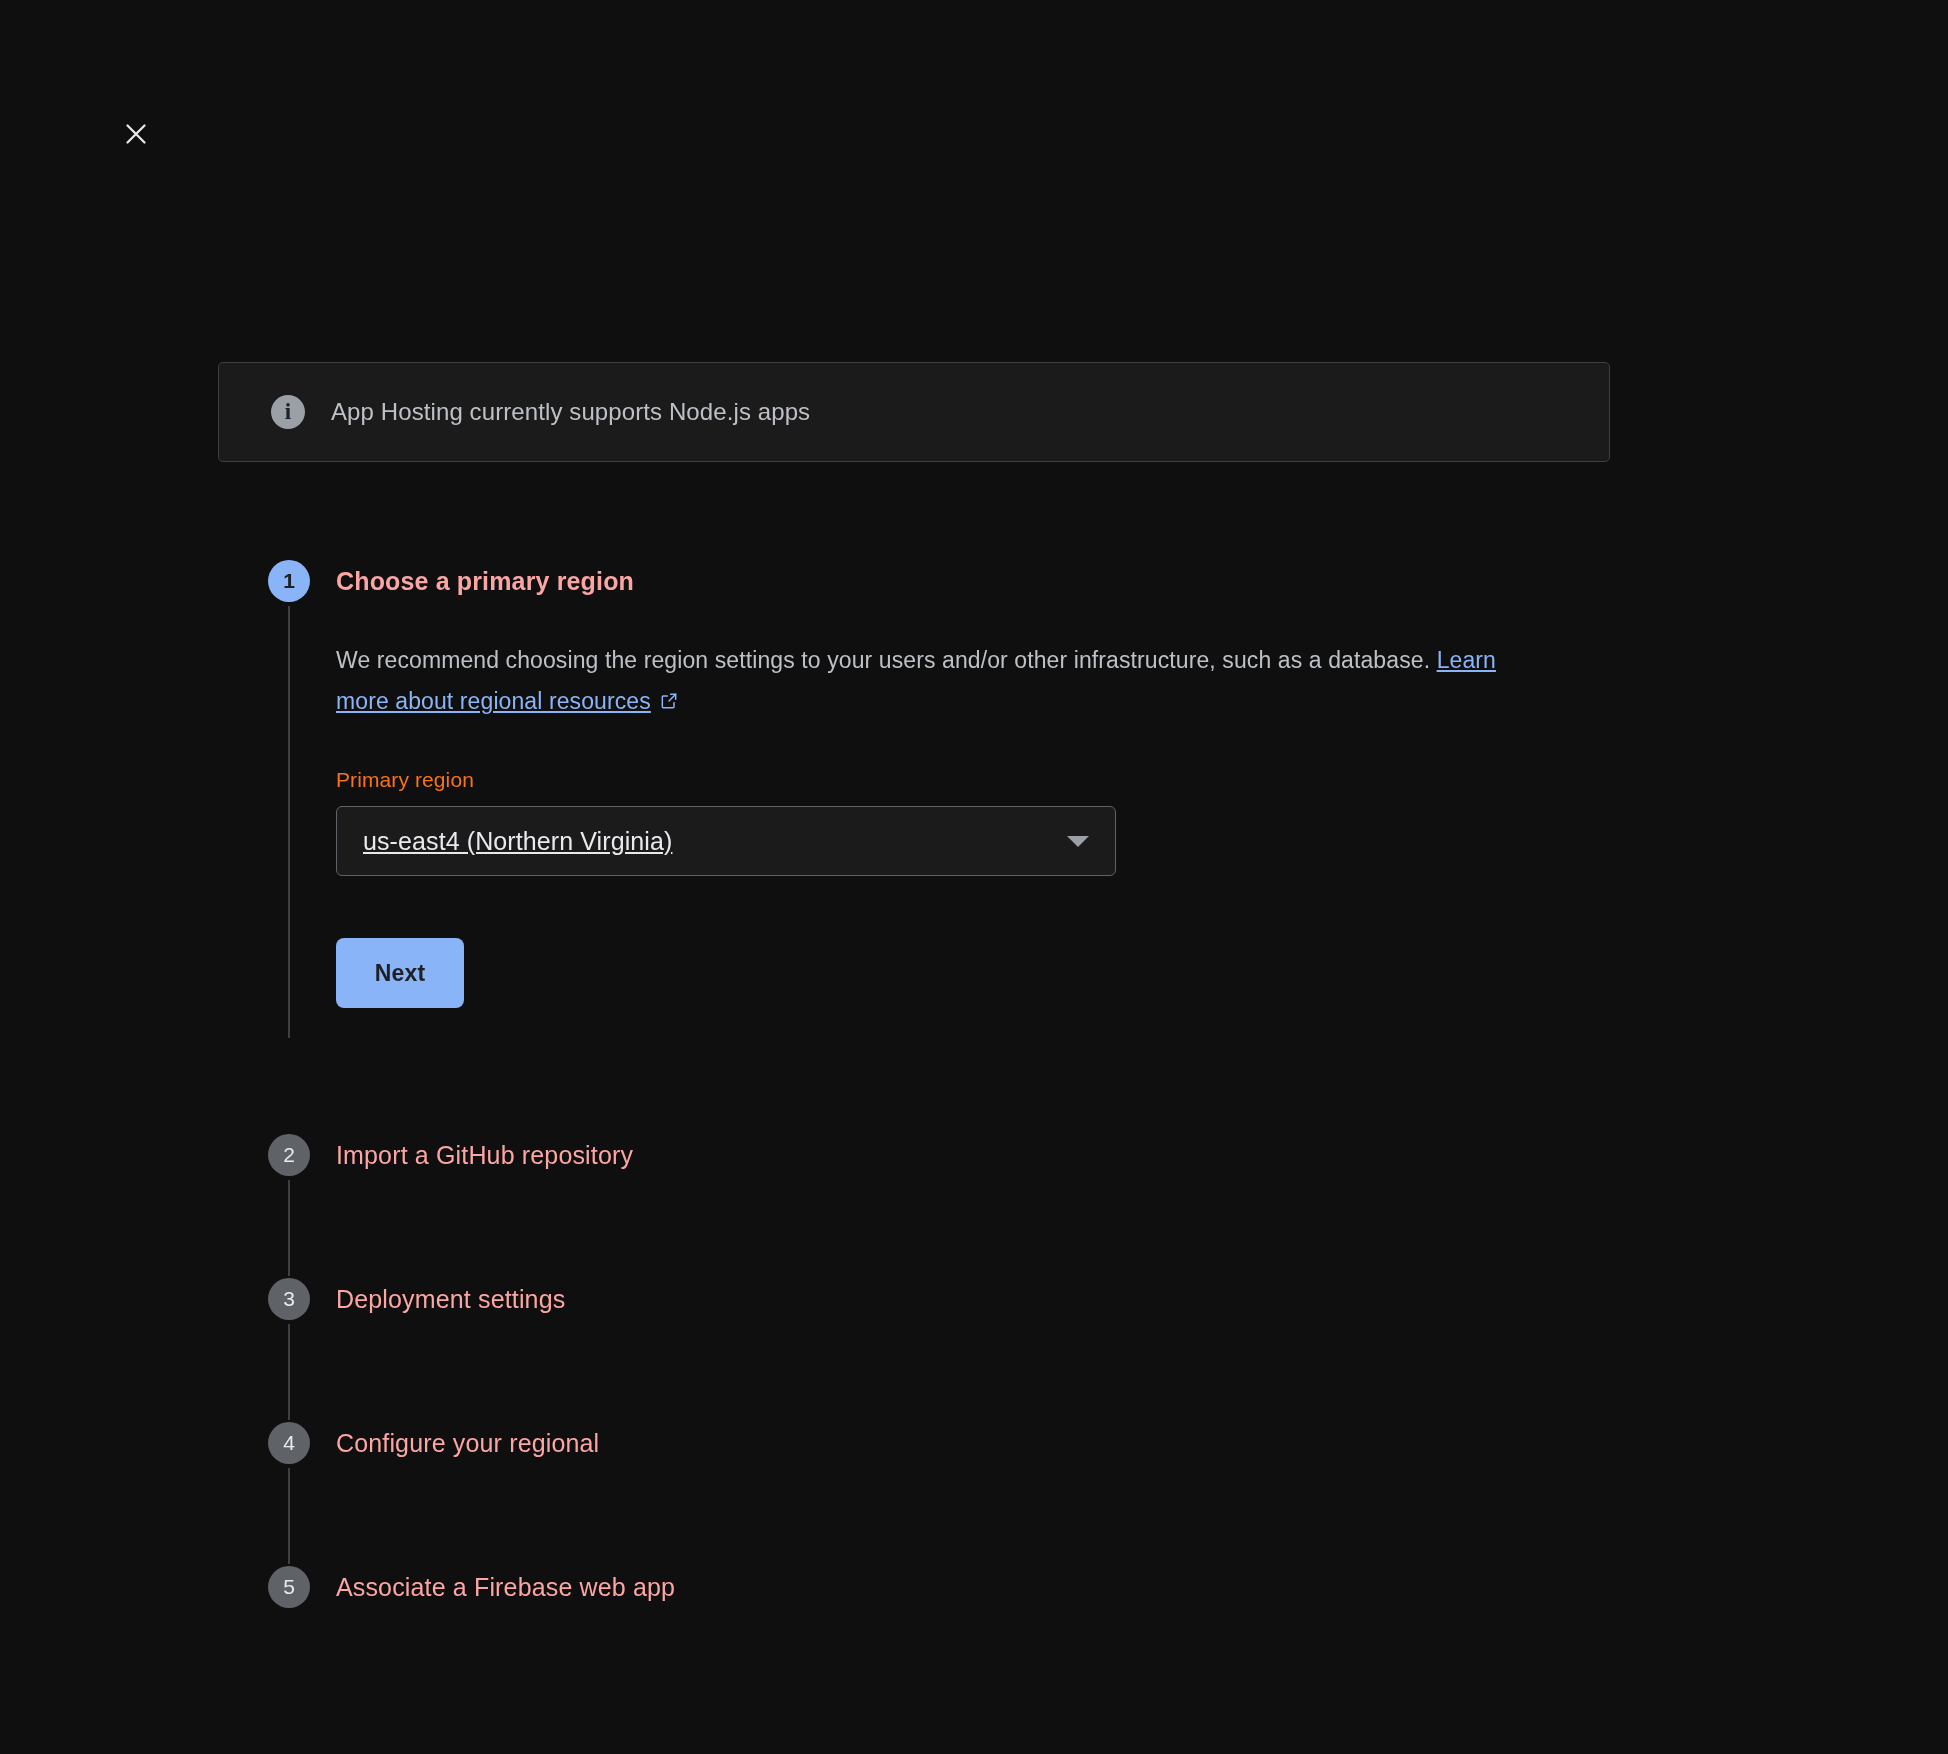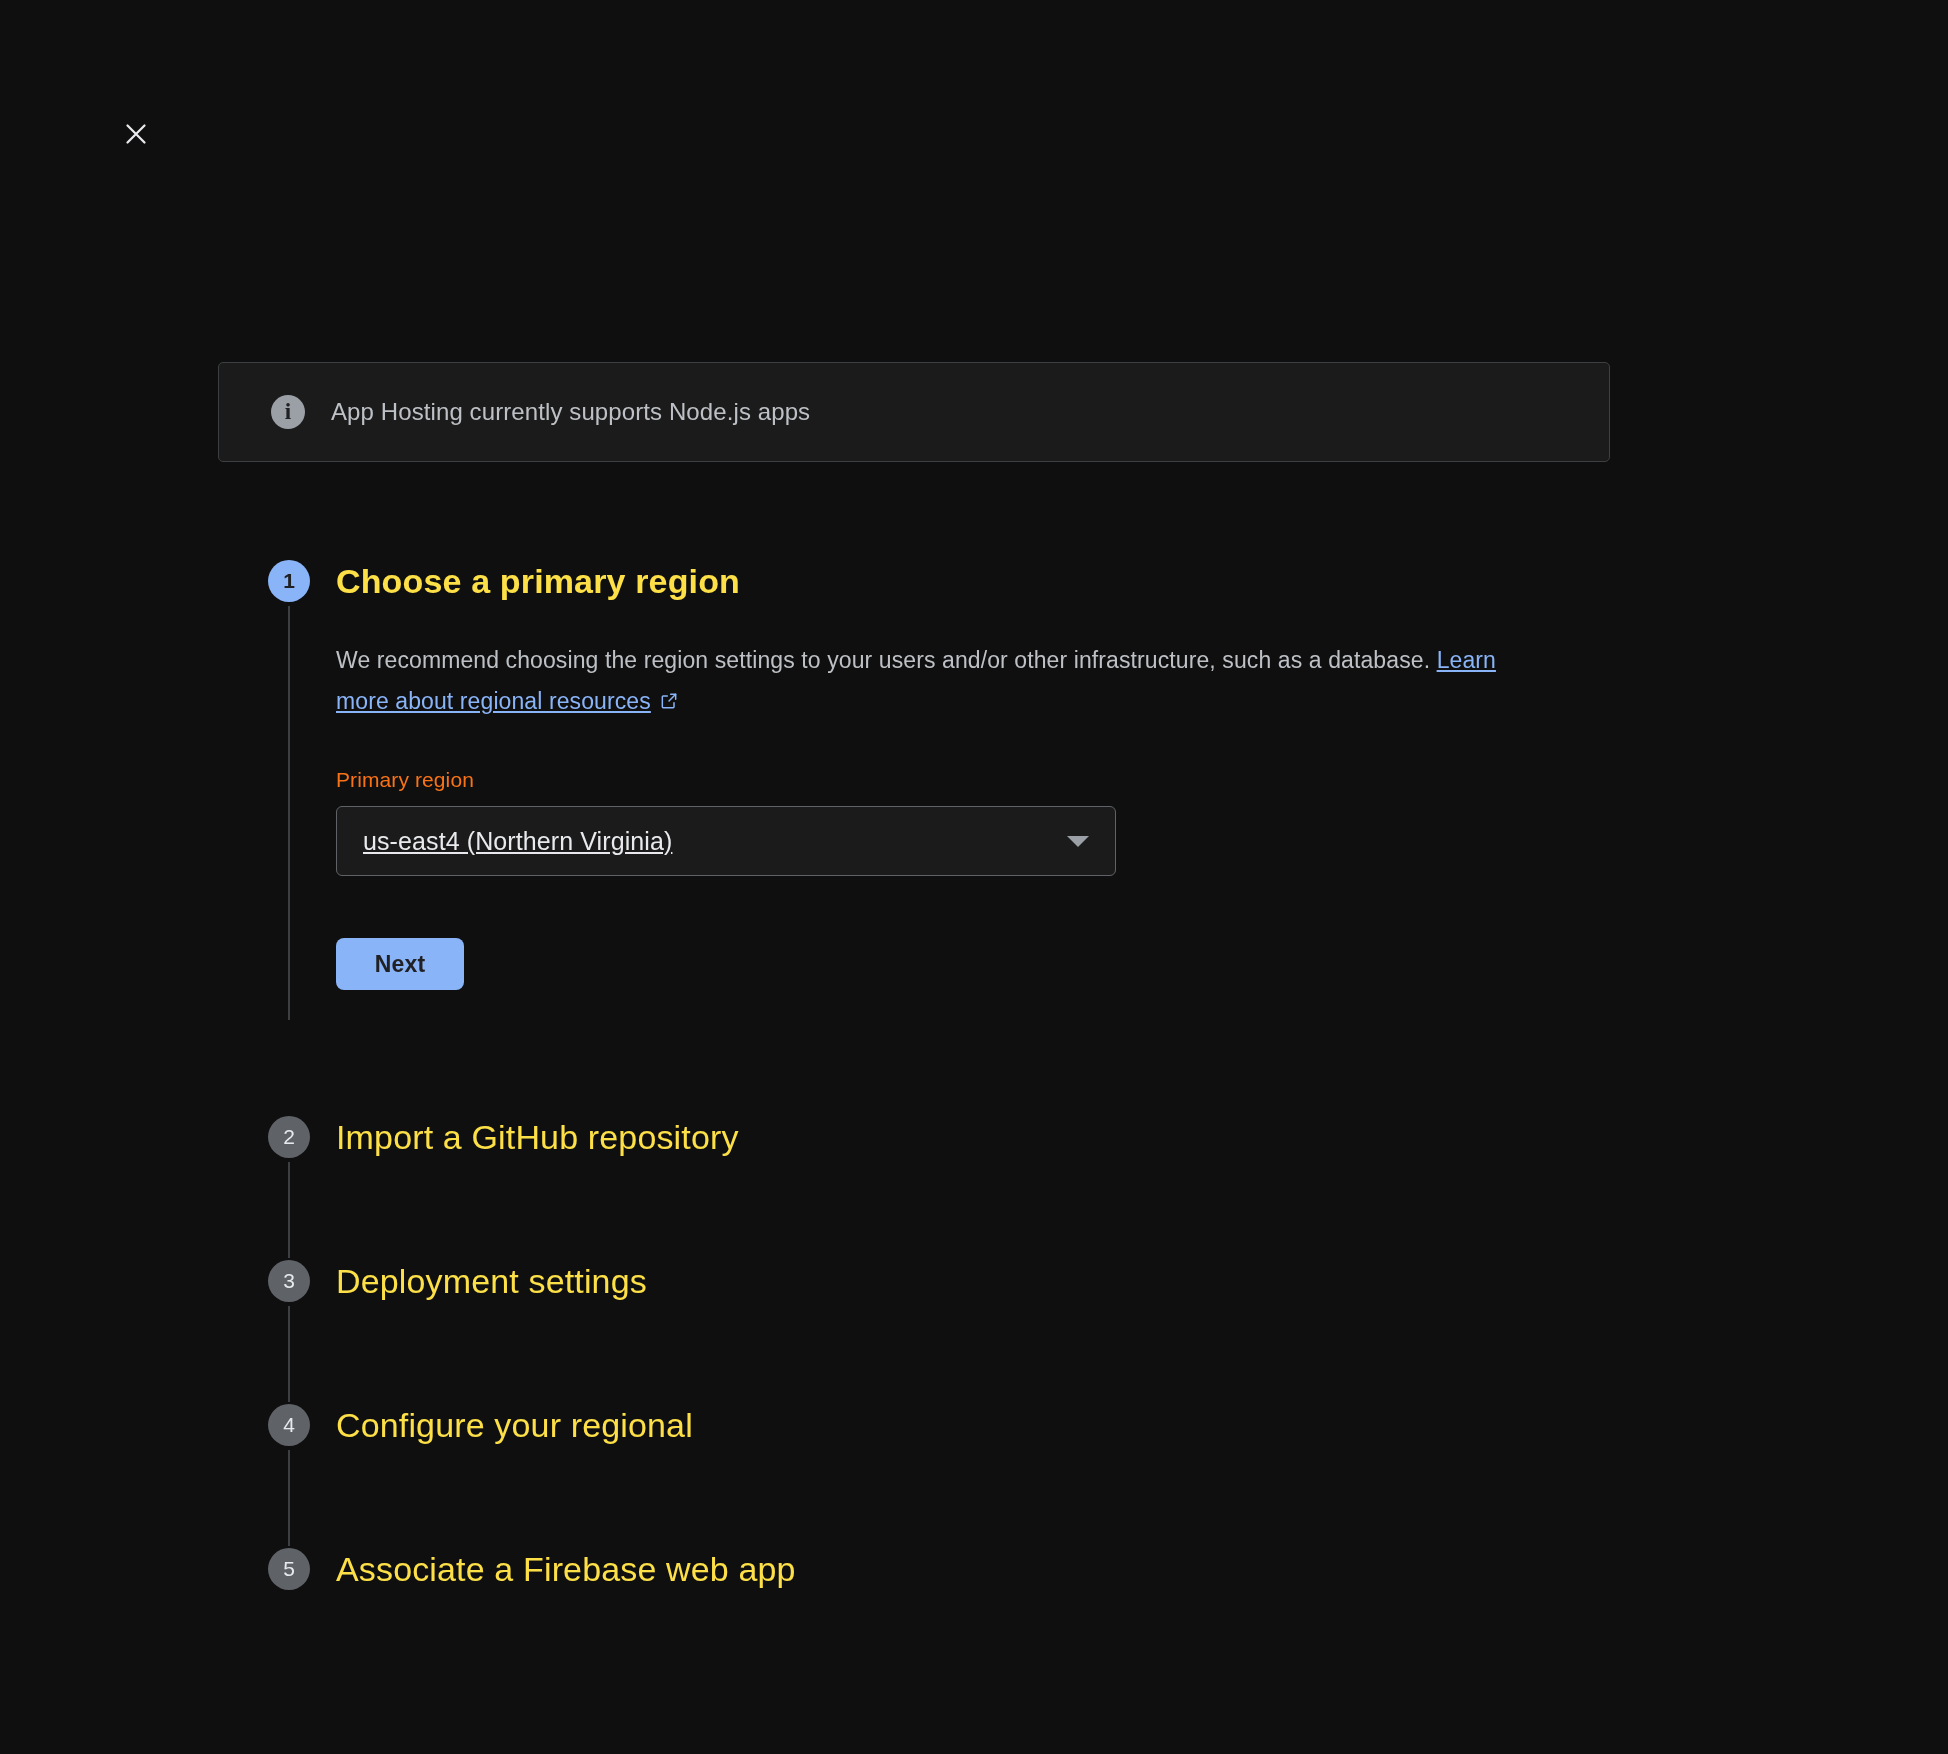--- a/index.html
+++ b/index.html
@@ -123,22 +123,22 @@
   }
   .step-connector {
     position: absolute;
     left: 20px;
     top: 46px;
     bottom: -6px;
     width: 2px;
     background: #3c4043;
   }
   .step-title {
-    font-size: 34px;
-    color: #fde047;
+    font-size: 25px;
+    color: #fca5a5;
     line-height: 42px;
     letter-spacing: 0.15px;
   }
   .step-title.active {
     font-weight: 700;
   }
   .step-body {
     padding-top: 38px;
     padding-bottom: 24px;
   }
@@ -191,21 +191,21 @@
     height: 0;
     border-left: 11px solid transparent;
     border-right: 11px solid transparent;
     border-top: 11px solid #9aa0a6;
     flex: none;
   }
 
   .next-btn {
     margin-top: 62px;
     width: 128px;
-    height: 52px;
+    height: 70px;
     border: none;
     border-radius: 8px;
     background: #8ab4f8;
     color: #202124;
     font-size: 23px;
     font-weight: 700;
     font-family: "Liberation Sans", sans-serif;
     cursor: pointer;
     letter-spacing: 0.2px;
   }

